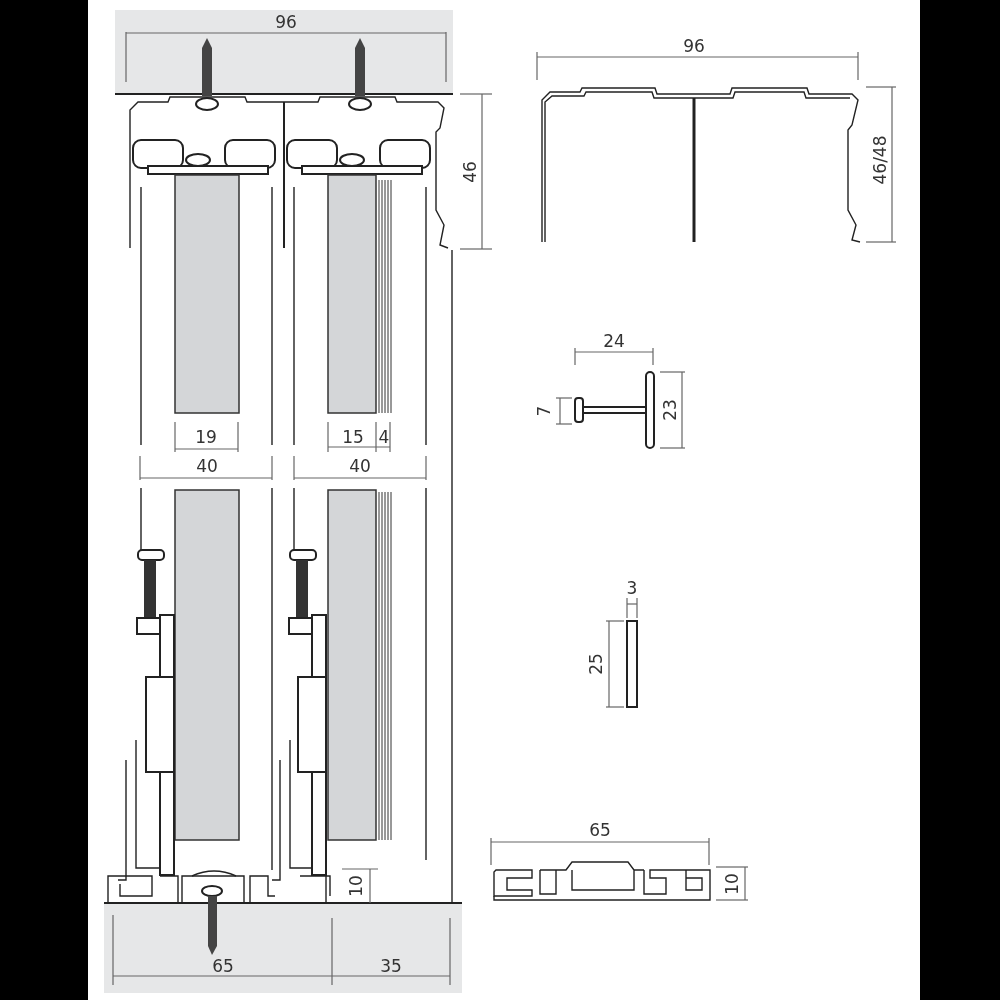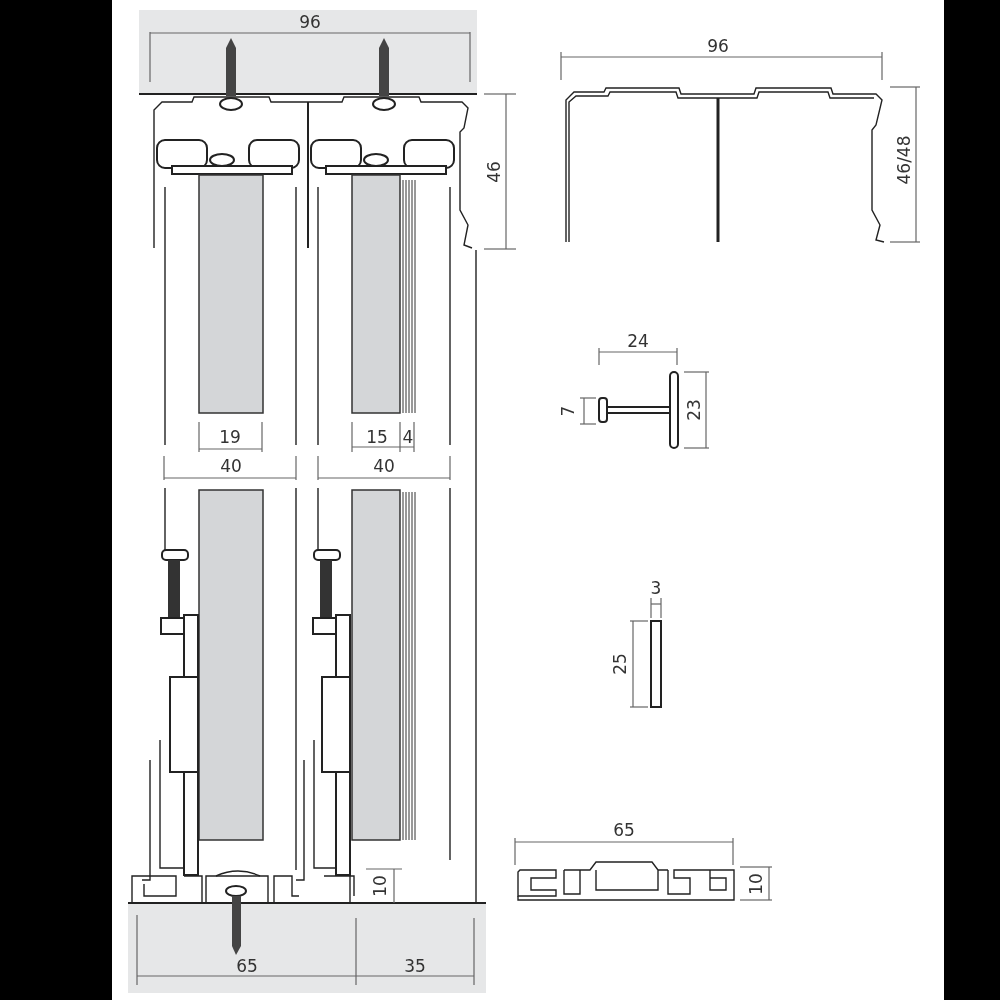--- a/index.html
+++ b/index.html
@@ -1,19 +1,19 @@
 <!DOCTYPE html>
 <html><head>
 <meta charset="utf-8">
 <style>
   html, body { margin:0; padding:0; background:#000; }
   body { width:1000px; height:1000px; position:relative; overflow:hidden; font-family:"DejaVu Sans", sans-serif; }
   .bar-left { position:absolute; left:0; top:0; width:88px; height:1000px; background:#000; }
   .bar-right { position:absolute; left:920px; top:0; width:80px; height:1000px; background:#000; }
-  .canvas { position:absolute; left:88px; top:0; width:832px; height:1000px; background:#fff;margin-left:24px; }
+  .canvas { position:absolute; left:88px; top:0; width:832px; height:1000px; background:#fff; }
   svg { position:absolute; left:0; top:0; }
   .dim { font-size:17px; fill:#333; }
   .dl { stroke:#666; stroke-width:1.2; fill:none; }
   .pr { stroke:#222; stroke-width:2; fill:#fff; }
   .prt { stroke:#222; stroke-width:1.4; fill:none; }
   .panel { fill:#d4d6d8; stroke:#333; stroke-width:1.5; }
   .wall { fill:#e6e7e8; }
 </style>
 </head>
 <body>

